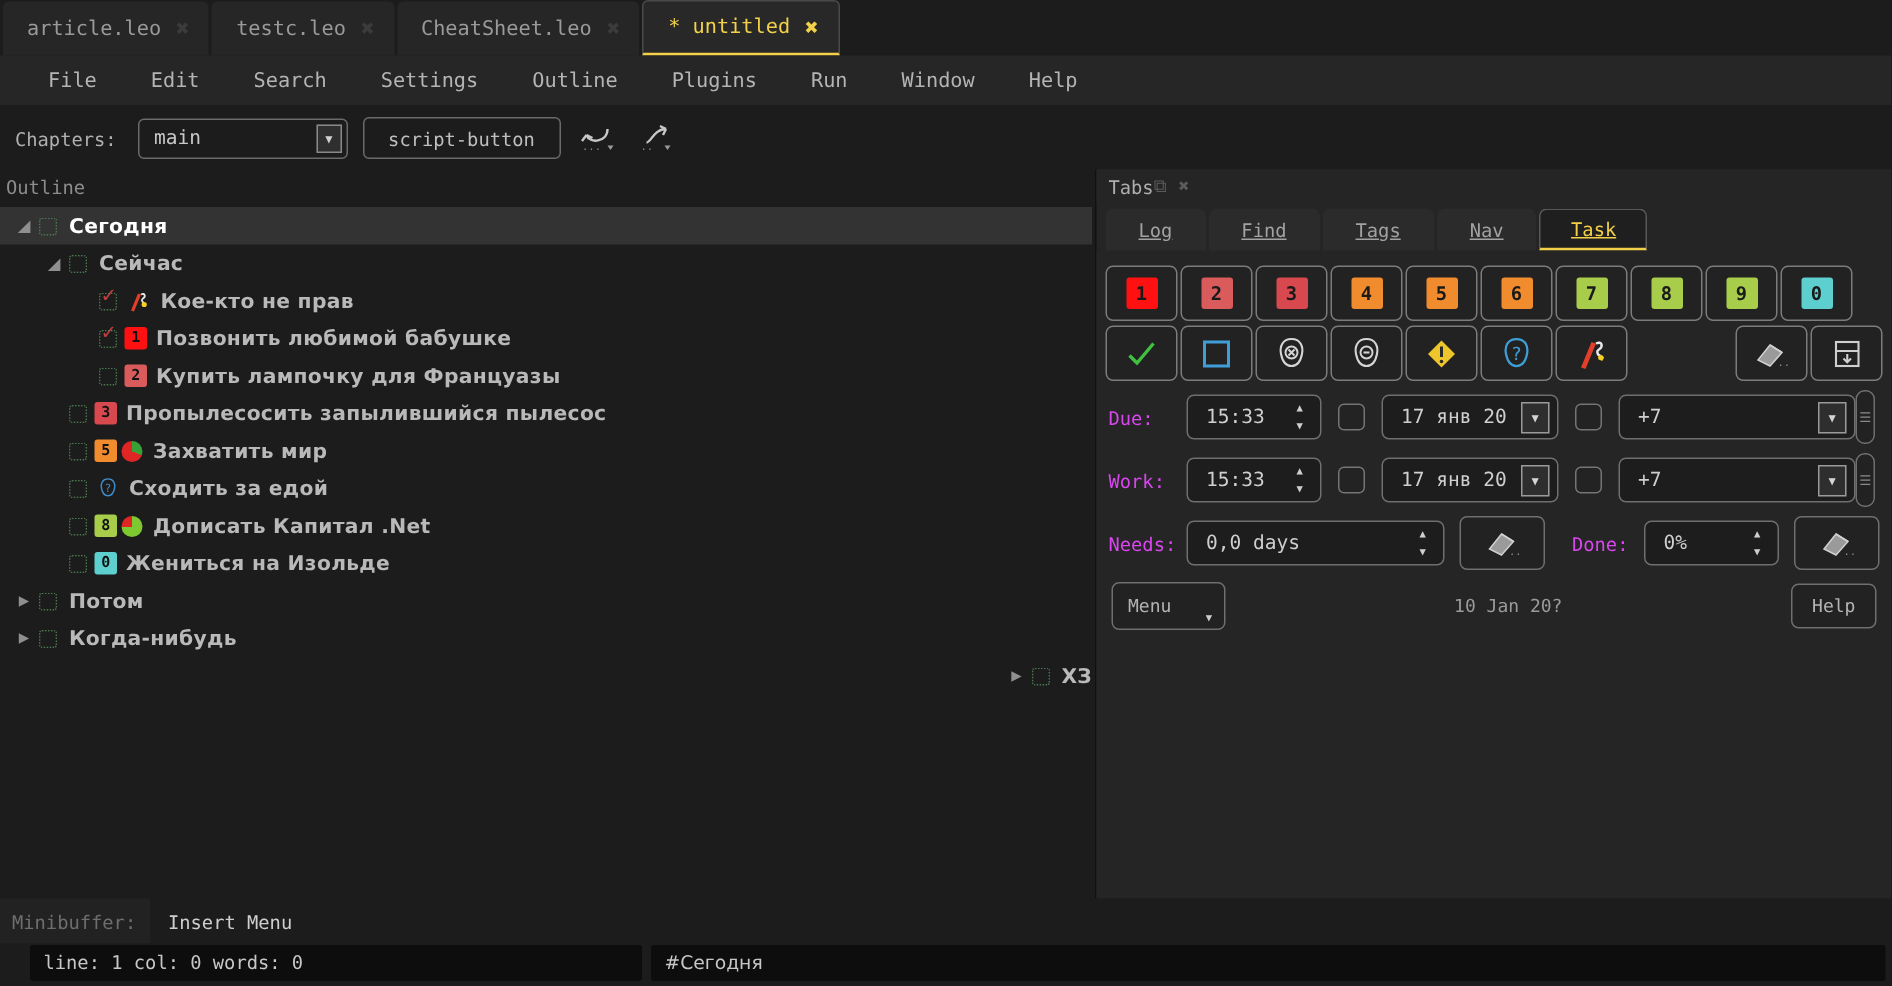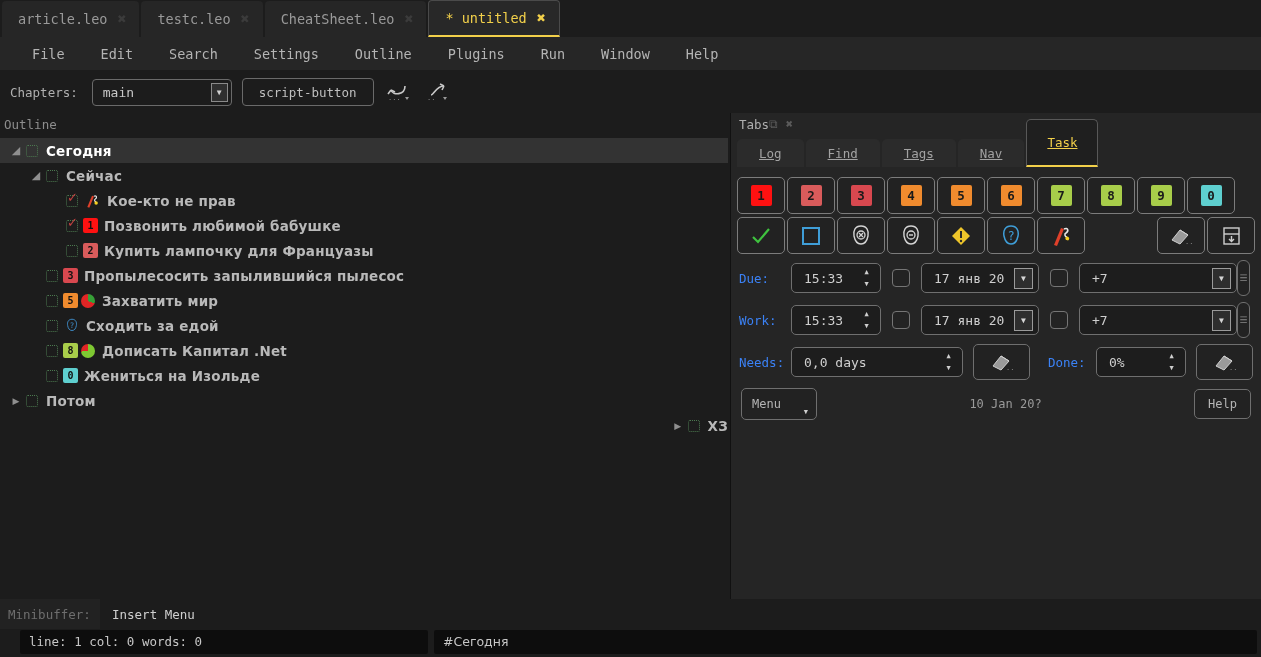--- a/index.html
+++ b/index.html
@@ -142,21 +142,21 @@
   }
   .tp-ctl { display: flex; gap: 8px; align-items: center; color: #5b5b5b; font-size: 12px; }
   .tp-tabs { display: flex; align-items: flex-end; height: 32px; padding-left: 6px; gap: 2px; }
   .ptab {
     padding: 0 22px; height: 28px;
     display: flex; align-items: center;
     background: #2b2b2b; color: #a2a2a2; font-size: 12.5px;
     border-top-left-radius: 5px; border-top-right-radius: 5px; text-decoration: underline;
   }
   .ptab.on {
-    background: #1f1f1f; color: #f2d04a; height: 48px;
+    background: #1f1f1f; color: #f2d04a; height: 28px;
     border: 1px solid #585858; border-bottom: 2px solid #f2d04a;
     padding: 0 20px;
     text-align: right;
   }
   .tp-body { background: #252525; padding: 10px 0 0 0; height: calc(100% - 54px); }
 
   .btnrow { display: flex; gap: 2px; padding: 0 6px; margin-bottom: 3px; }
   .sqbtn {
     width: 48px; height: 37px; flex: none;
     background: #222; border: 1px solid #7c7c7c; border-radius: 5px;
@@ -164,21 +164,21 @@
   }
   .numchip {
     width: 21px; height: 21px; border-radius: 2px;
     display: flex; align-items: center; justify-content: center;
     font-size: 12.5px; font-weight: bold; color: #1a1a1a;
     font-family: "DejaVu Sans Mono", monospace;
   }
   .spacerbtn { flex: 1; }
 
   .fieldrow { display: flex; align-items: center; padding: 0 8px; height: 42px; }
-  .flabel { color: #3b82f6; font-size: 12.5px; width: 52px; }
+  .flabel { color: #d946ef; font-size: 12.5px; width: 52px; }
   .txtfield {
     background: #1d1d1d; border: 1px solid #6f6f6f; border-radius: 5px;
     height: 30px; display: flex; align-items: center; justify-content: space-between;
     color: #cfcfcf; font-size: 13px; padding: 0 3px 0 12px;
   }
   .spin { display: flex; flex-direction: column; gap: 1px; padding-right: 3px; }
   .spin i {
     width: 15px; height: 11px; display: flex; align-items: center; justify-content: center;
     color: #cfcfcf; font-size: 7px; font-style: normal;
   }
@@ -375,20 +375,25 @@
           <span class="tri "></span>
           <span class="chk"></span>
           <span class="badge" style="background: rgb(94, 207, 207);">0</span>
           <span class="rowtext">Жениться на Изольде</span>
         </div>
         <div class="row" style="padding-left: 6px;">
           <span class="tri closed"></span>
           <span class="chk"></span>
           <span class="rowtext">Потом</span>
         </div>
+        <div class="row" style="padding-left: 6px;">
+          <span class="tri closed"></span>
+          <span class="chk"></span>
+          <span class="rowtext">Когда-нибудь</span>
+        </div>
         <div class="row" style="padding-left: 6px; justify-content: flex-end;">
           <span class="tri closed"></span>
           <span class="chk"></span>
           <span class="rowtext">ХЗ</span>
         </div>
       </div>
   </div>
 
   <div class="tabs-pane">
     <div class="tp-title">

